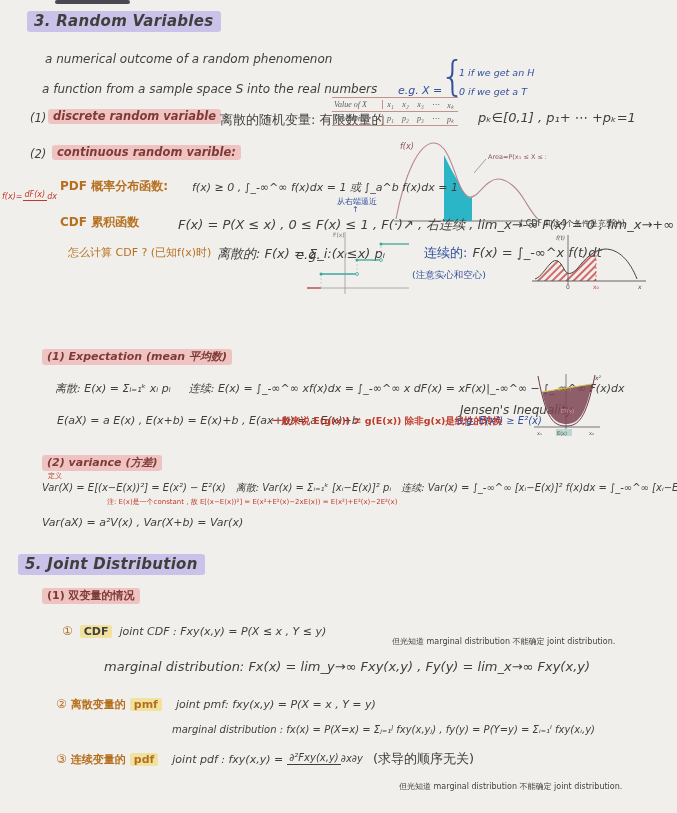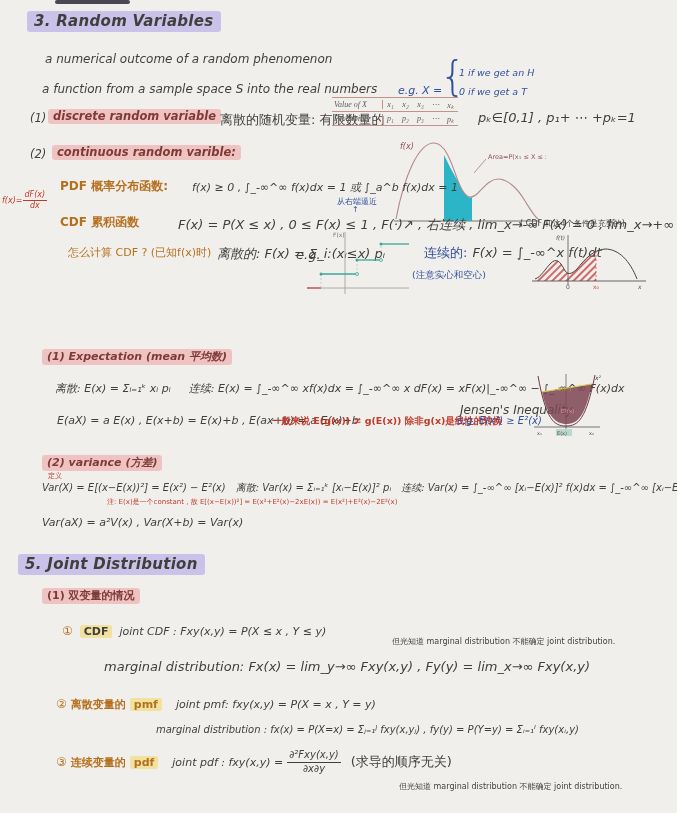--- a/index.html
+++ b/index.html
@@ -21,21 +21,21 @@
   .t12{font-size:12px;}
   .t115{font-size:11.5px;}
   .t11{font-size:11px;}
   .t105{font-size:13px;}
   .t10{font-size:10px;}
   .t95{font-size:9.5px;}
   .t8{font-size:8px;}
   .t7{font-size:7px;}
   .t65{font-size:12px;}
   .row{display:flex;align-items:baseline;}
-  .frac{display:inline-flex;flex-direction:column;align-items:center;vertical-align:middle;line-height:1.05;text-align:left;}
+  .frac{display:inline-flex;flex-direction:row;align-items:center;vertical-align:middle;line-height:1.05;text-align:left;}
   .frac .num{border-bottom:1px solid currentColor;padding:0 2px 1px;}
   .frac .den{padding-top:1px;}
   .brace{font-size:40px;font-weight:200;line-height:.9;}
   
   .vtable{font-family:"Liberation Serif",serif;font-style:italic;font-size:8px;color:#5c5c5c;
           border-top:1.4px solid #c09488;border-bottom:1.4px solid #c09488;}
   .vtable .trow{display:flex;align-items:center;height:13px;}
   .vtable .trow + .trow{border-top:1px solid #c09488;}
   .vtable .cl{width:48px;padding-left:2px;border-right:1px solid #c09488;}
   .vtable .cv{width:15px;text-align:center;}
@@ -211,21 +211,21 @@
 
   <div class="pos hw t105" style="left:104px;top:659px;">marginal distribution:  Fx(x) = lim_y→∞ Fxy(x,y) ,  Fy(y) = lim_x→∞ Fxy(x,y)</div>
 
   <div class="pos row" style="left:56px;top:697px;gap:4px;">
     <span class="orange t12">②</span>
     <span class="orange t11" style="font-weight:bold;">离散变量的</span>
     <span class="hl-yellow orange t11" style="font-weight:bold;">pmf</span>
     <span class="hw t11" style="margin-left:10px;">joint pmf:  fxy(x,y) = P(X = x , Y = y)</span>
   </div>
 
-  <div class="pos hw t10" style="left:156px;top:724px;">marginal distribution :  fx(x) = P(X=x) = Σⱼ₌₁ᴶ fxy(x,yⱼ) ,  fy(y) = P(Y=y) = Σᵢ₌₁ᴵ fxy(xᵢ,y)</div>
+  <div class="pos hw t10" style="left:172px;top:724px;">marginal distribution :  fx(x) = P(X=x) = Σⱼ₌₁ᴶ fxy(x,yⱼ) ,  fy(y) = P(Y=y) = Σᵢ₌₁ᴵ fxy(xᵢ,y)</div>
 
   <div class="pos row" style="left:56px;top:750px;gap:4px;align-items:center;">
     <span class="orange t12">③</span>
     <span class="orange t11" style="font-weight:bold;">连续变量的</span>
     <span class="hl-yellow orange t11" style="font-weight:bold;">pdf</span>
     <span class="hw t11" style="margin-left:10px;">joint pdf :  fxy(x,y) =</span>
     <span class="frac hw t10">
         <span class="num">∂²Fxy(x,y)</span>
         <span class="den">∂x∂y</span>
       </span>

